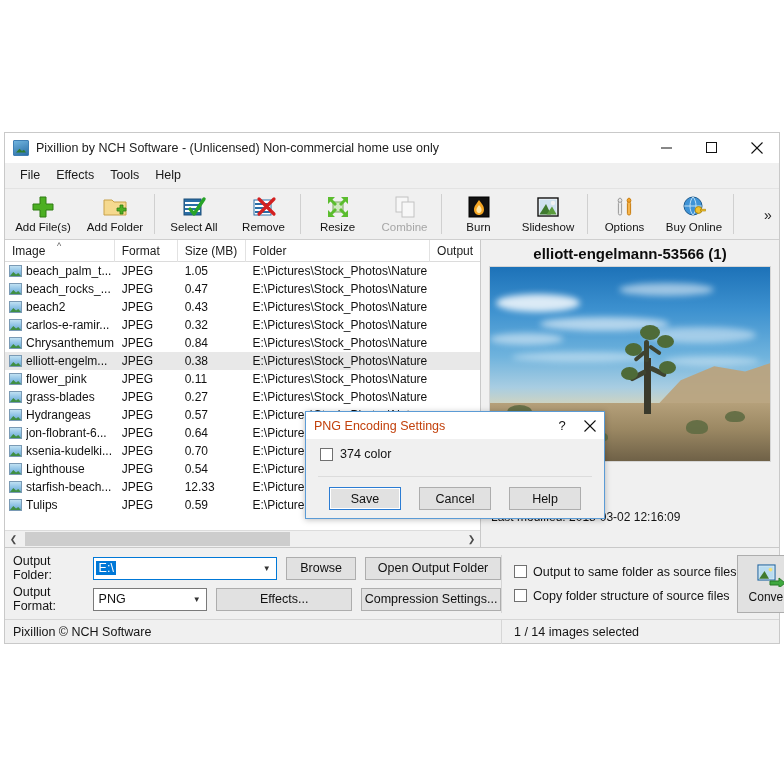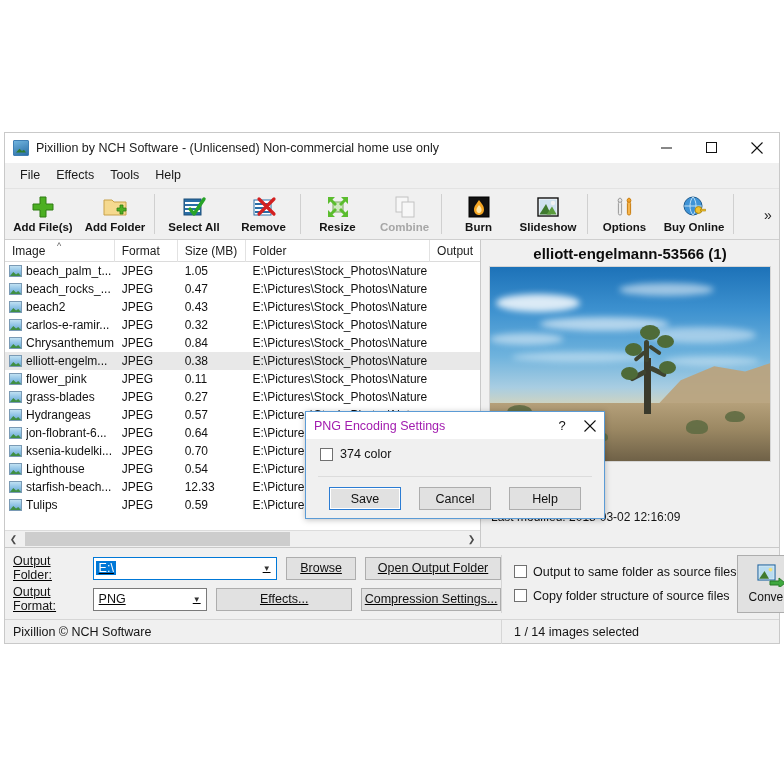--- a/index.html
+++ b/index.html
@@ -94,21 +94,20 @@
     display: flex; flex-direction: column;
     align-items: center; justify-content: flex-start;
     padding-top: 3px;
   }
   .tb-btn.wide { width: 72px; }
   .tb-ico { width: 26px; height: 26px; position: relative; }
   .tb-label {
     font-size: 11.5px; color: #141414;
     margin-top: 2px; white-space: nowrap;
     line-height: 1;
-    font-weight: bold;
   }
   .tb-btn.disabled .tb-label { color: #a6a6a6; }
   .tb-sep {
     width: 1px; height: 40px; background: #d0d0d0;
     margin: 3px 3px 0 3px; flex: 0 0 auto;
   }
   .tb-chevron {
     margin-left: auto; width: 22px; height: 48px;
     display: flex; align-items: center; justify-content: center;
     font-size: 14px; color: #222;
@@ -270,21 +269,21 @@
   
   .options-area {
     flex: 0 0 auto;
     height: 72px;
     background: #f0f0f0;
     border-top: 1px solid #c9c9c9;
     display: flex; align-items: center;
     position: relative;
   }
   .opt-left { width: 496px; flex: 0 0 auto; padding-left: 8px; }
-  .opt-row { display: flex; align-items: center; height: 26px; margin-bottom: 5px; text-decoration: underline; }
+  .opt-row { display: flex; align-items: center; height: 26px; margin-bottom: 5px; }
   .opt-row:last-child { margin-bottom: 0; }
   .opt-label { width: 82px; font-size: 12.5px; color: #141414; }
   .combo {
     height: 23px; border: 1px solid #7a7a7a; background: #ffffff;
     display: flex; align-items: center; position: relative;
   }
   .combo.focused { border: 1px solid #0078d7; }
   .combo-text {
     font-size: 12.5px; color: #111; padding-left: 5px;
     flex: 1 1 auto; white-space: nowrap; overflow: hidden;
@@ -348,21 +347,21 @@
     border: 1px solid #5b9bd5;
     box-shadow: 0 1px 6px rgba(0,0,0,0.25);
     display: flex; flex-direction: column;
   }
   .dlg-title {
     height: 27px; background: #ffffff;
     display: flex; align-items: center;
     flex: 0 0 auto;
   }
   .dlg-title-text {
-    font-size: 12.5px; color: #a21caf; padding-left: 8px; flex: 1 1 auto;
+    font-size: 12.5px; color: #c2410c; padding-left: 8px; flex: 1 1 auto;
   }
   .dlg-help, .dlg-close {
     width: 28px; height: 27px;
     display: flex; align-items: center; justify-content: center;
     font-size: 13px; color: #111;
   }
   .dlg-body { flex: 1 1 auto; position: relative; }
   .dlg-chk-row {
     display: flex; align-items: center;
     margin: 8px 0 0 14px;

